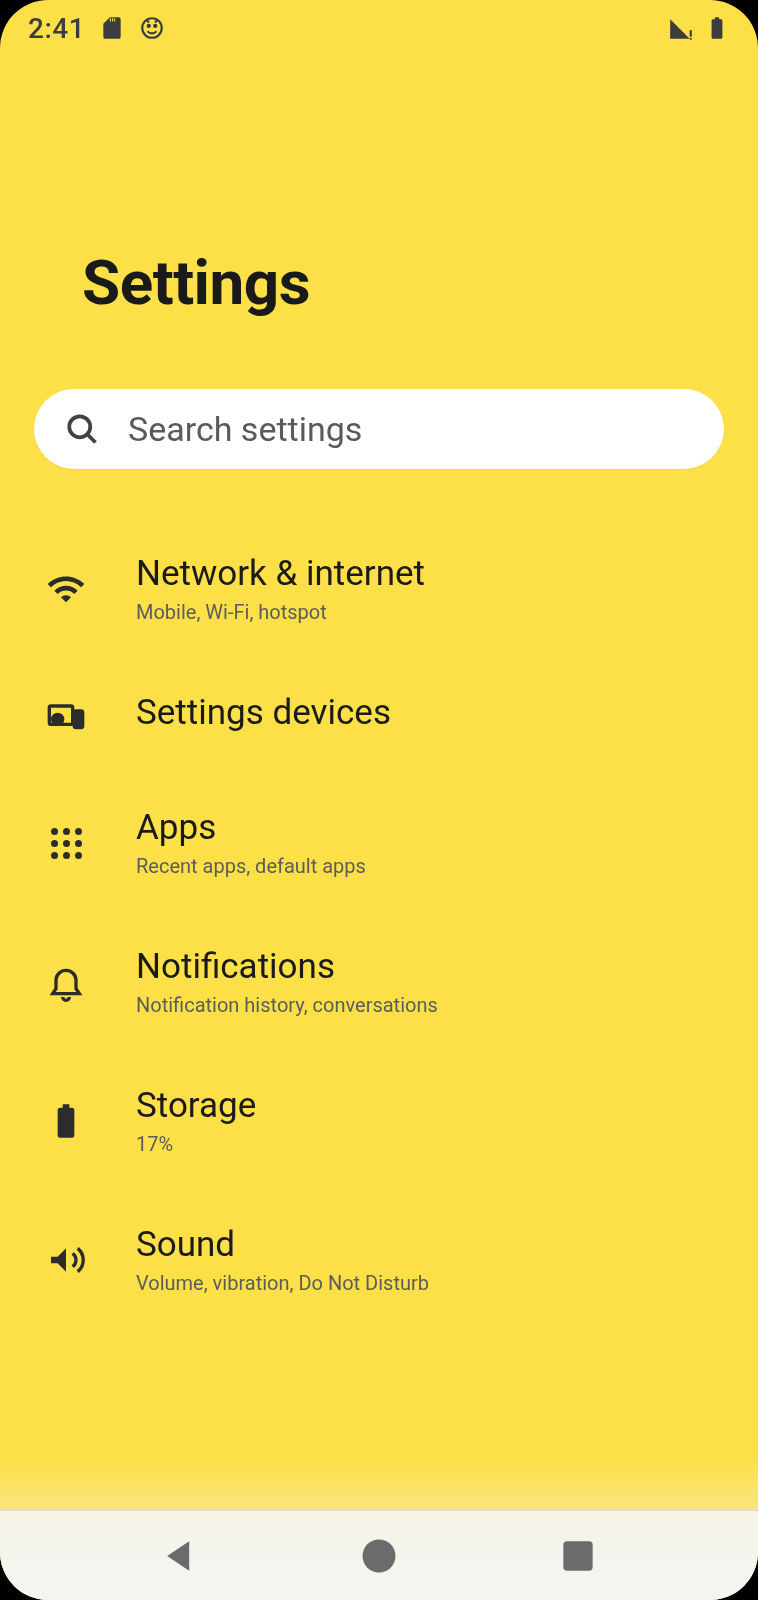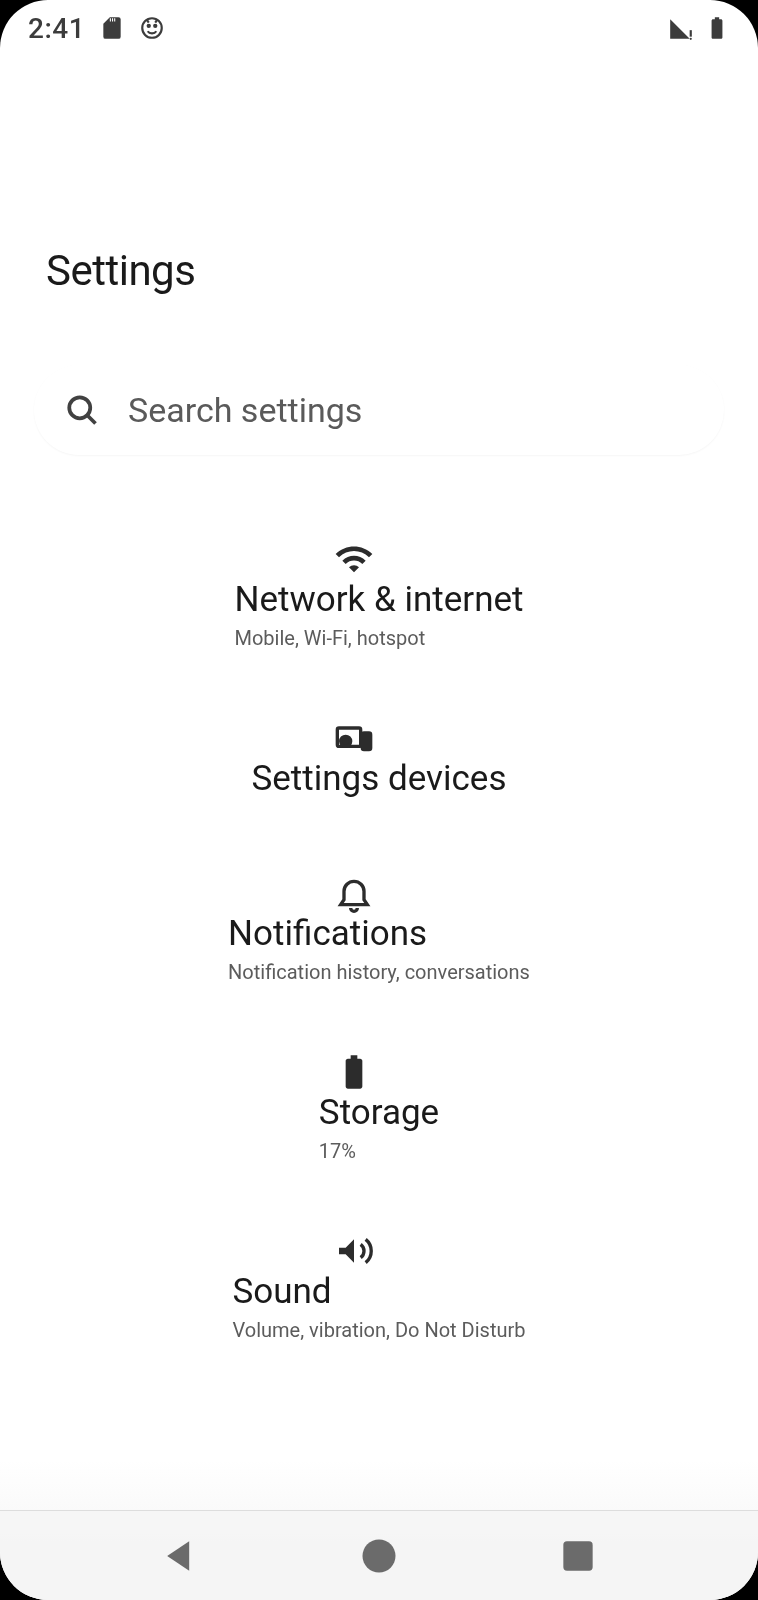--- a/index.html
+++ b/index.html
@@ -7,65 +7,65 @@
       width: 758px;
       height: 1600px;
       background: #000;
       font-family: Roboto, 'Segoe UI', Arial, sans-serif;
       position: relative;
       overflow: hidden;
     }
     .phone-frame {
       width: 758px;
       height: 1600px;
-      background: #ffffff;
+      background: #fde047;
       border-radius: 48px;
       overflow: hidden;
       position: relative;
     }
     .status-bar {
       height: 56px;
       display: flex;
       align-items: center;
       justify-content: space-between;
       padding: 0 28px;
       color: #3c3c3c;
     }
     .status-left { display: flex; align-items: center; gap: 14px; }
     .status-right { display: flex; align-items: center; gap: 10px; }
     .time { font-size: 28px; font-weight: 500; letter-spacing: 0.5px; }
     .status-icon { width: 26px; height: 26px; display:flex; align-items:center; justify-content:center; }
     .content { padding: 0 46px; height: calc(100% - 56px - 90px); overflow: hidden; }
     .page-title {
-      font-size: 42px;
-      font-weight: 400;
+      font-size: 62px;
+      font-weight: 700;
       color: #1a1a1a;
       margin-top: 190px;
       margin-bottom: 70px;
       letter-spacing: -0.5px;
+      margin-left: 36px;
     }
     .search-bar {
       background: #ffffff;
       border-radius: 50px;
-      height: 90px;
+      height: 80px;
       display: flex;
       align-items: center;
       padding: 0 30px;
       margin: 0 -12px 50px -12px;
       box-shadow: 0 1px 2px rgba(0,0,0,0.04);
     }
     .search-icon { width: 36px; height: 36px; color: #414141; margin-right: 28px; }
     .search-placeholder { font-size: 34px; color: #5a5a5a; }
     .settings-list { }
     .settings-item {
       display: flex;
       align-items: center;
       padding: 34px 0;
       cursor: pointer;
-      flex-direction: column;
     }
     .item-icon {
       width: 40px;
       height: 40px;
       color: #2c2c2c;
       margin-right: 50px;
       display: flex;
       align-items: center;
       justify-content: center;
       flex-shrink: 0;
@@ -176,20 +176,39 @@
               <rect x="2" y="6" width="14" height="11" rx="1"></rect>
               <rect x="17" y="9" width="5" height="10" rx="1" fill="currentColor"></rect>
               <circle cx="7" cy="14" r="3" fill="currentColor"></circle>
             </svg>
         </span>
         <div class="item-text">
           <div class="item-title">Settings devices</div>
         </div>
       </div>
 
+      <div class="settings-item">
+        <span class="item-icon">
+          <div class="apps-dots">
+              <span></span>
+              <span></span>
+              <span></span>
+              <span></span>
+              <span></span>
+              <span></span>
+              <span></span>
+              <span></span>
+              <span></span>
+            </div>
+        </span>
+        <div class="item-text">
+          <div class="item-title">Apps</div>
+          <div class="item-subtitle">Recent apps, default apps</div>
+        </div>
+      </div>
 
       <div class="settings-item">
         <span class="item-icon">
           <svg viewBox="0 0 24 24" fill="none" stroke="currentColor" stroke-width="2">
               <path d="M18 16v-5a6 6 0 10-12 0v5l-2 3h16l-2-3z"></path>
               <path d="M10 21a2 2 0 004 0"></path>
             </svg>
         </span>
         <div class="item-text">
           <div class="item-title">Notifications</div>

